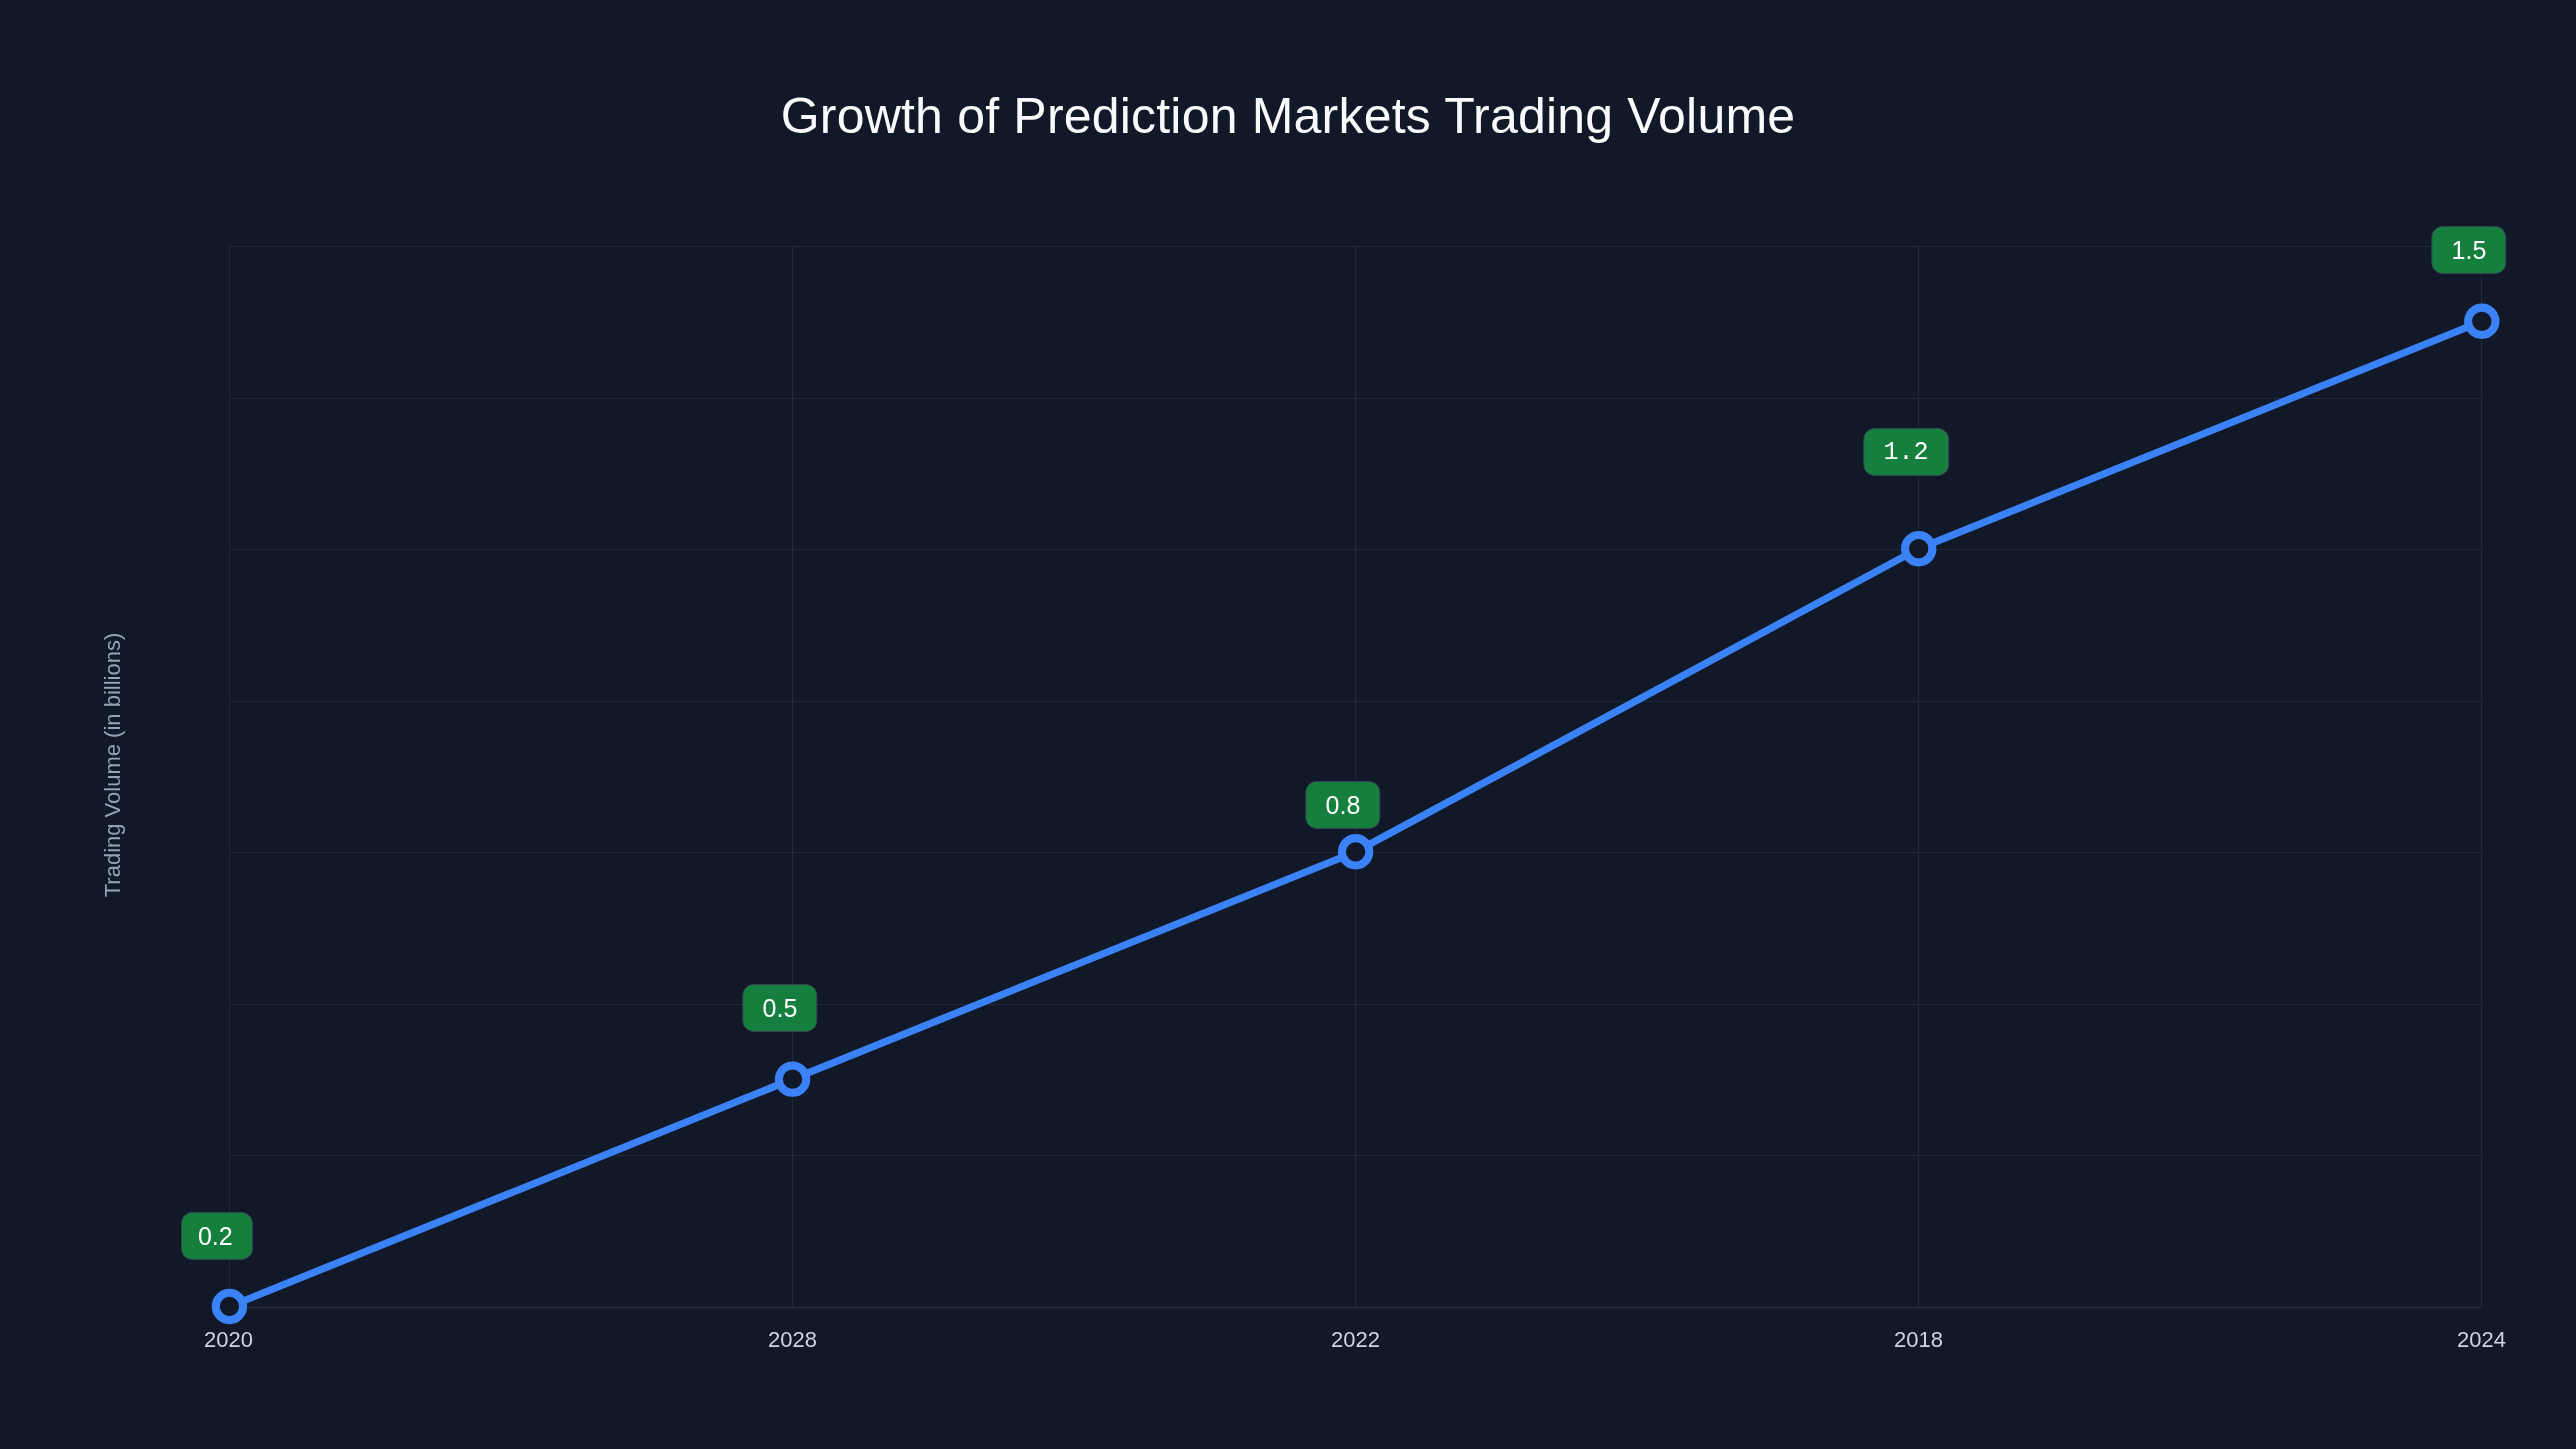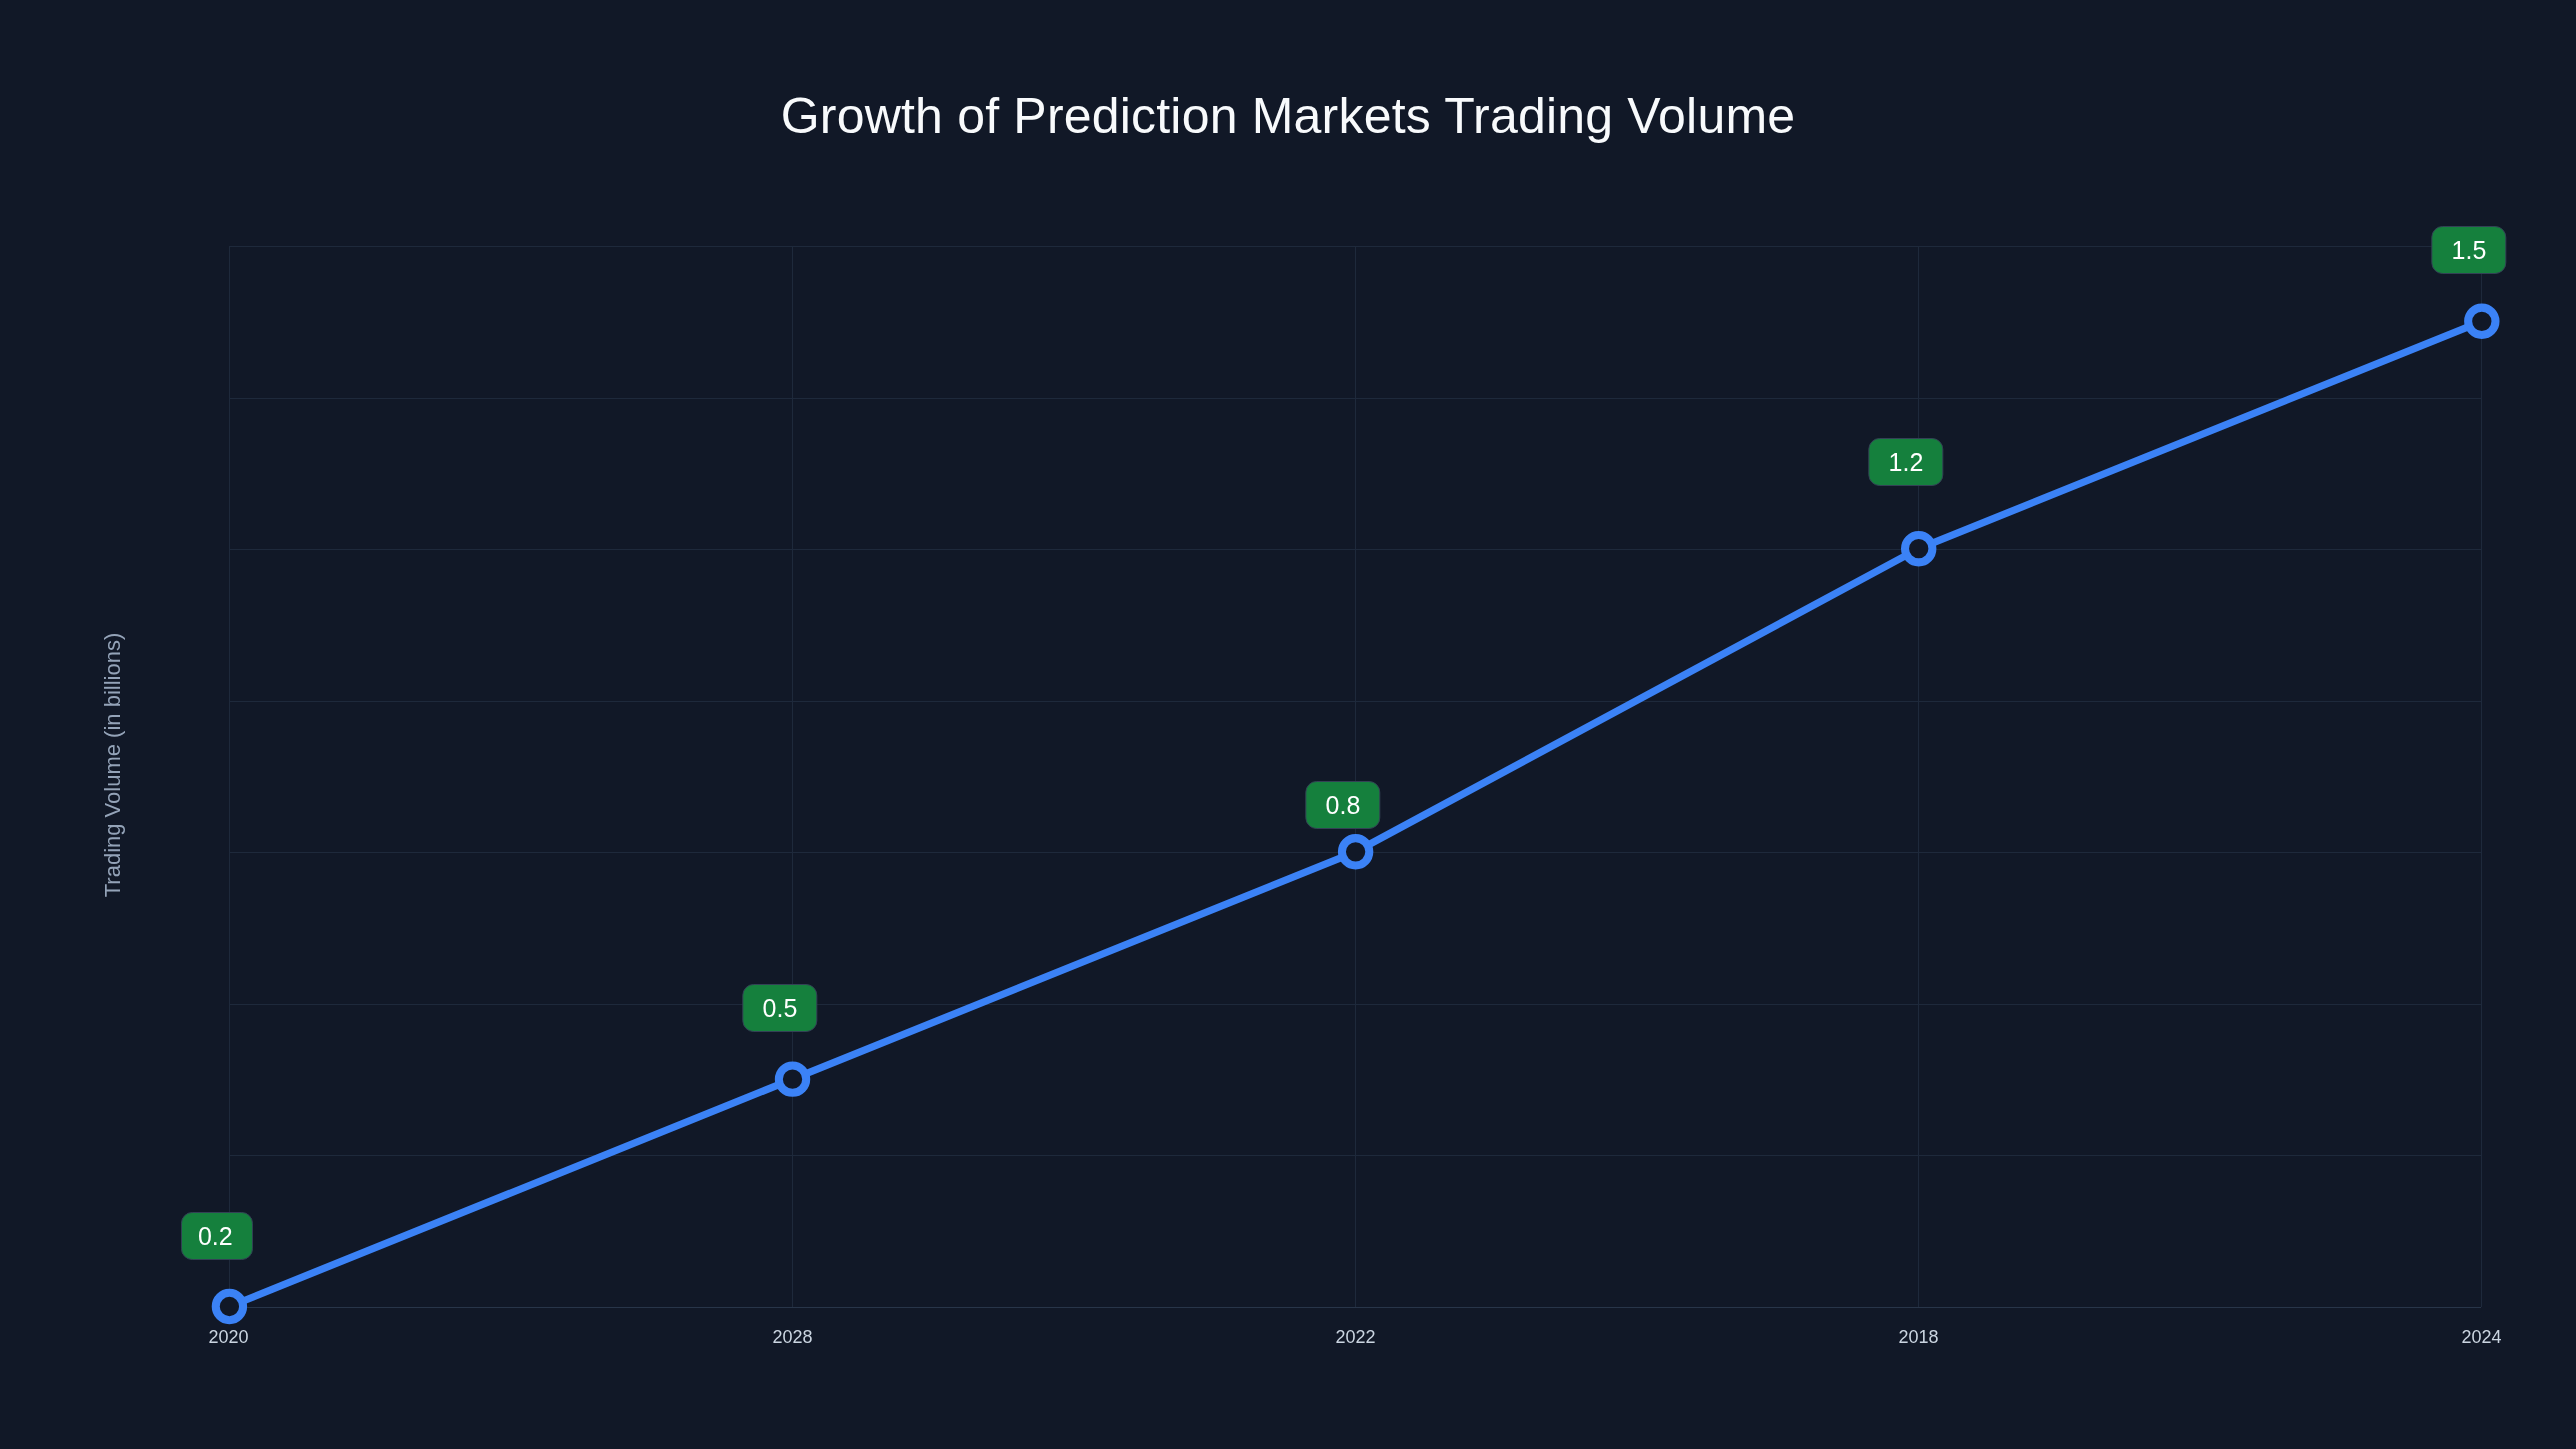--- a/index.html
+++ b/index.html
@@ -53,21 +53,21 @@
     position:absolute;
     left:229px; top:1307px;
     width:2252px; height:0.8px;
     background:#283549;
   }
   .xtick {
     position:absolute;
     top:1327px;
     width:193px;
     text-align:center;
-    font-size:18px;
+    font-size:22px;
     color:#cbd5e1;
     transform:translateX(-97px);
     white-space:nowrap;
   }
   #series-svg {
     position:absolute;
     left:0; top:0;
     width:2576px; height:1449px;
     pointer-events:none;
   }
@@ -132,18 +132,18 @@
         <circle cx="1684" cy="1058.142857142857" r="17" fill="#111827" stroke="#3b82f6" stroke-width="10"></circle>
         <circle cx="2383.5" cy="681.5714285714287" r="17" fill="#111827" stroke="#3b82f6" stroke-width="10"></circle>
         <circle cx="3083" cy="399.1428571428572" r="17" fill="#111827" stroke="#3b82f6" stroke-width="10"></circle>
       </g>
   </svg>
 
   <div id="badge-layer">
       <div class="value-badge" style="left: 217px; top: 1236px; padding-left: 16px;">0.2</div>
       <div class="value-badge" style="left: 780px; top: 1008px;">0.5</div>
       <div class="value-badge" style="left: 1343px; top: 781px; margin-top: 24px;">0.8</div>
-      <div class="value-badge" style="left: 1906px; top: 462px;">1.2</div>
+      <div class="value-badge" style="left: 1906px; top: 452px; font-family: Liberation Mono, monospace;">1.2</div>
       <div class="value-badge" style="left: 2469px; top: 250px;">1.5</div>
     </div>
 
 </div>
 
 
 </body></html>

